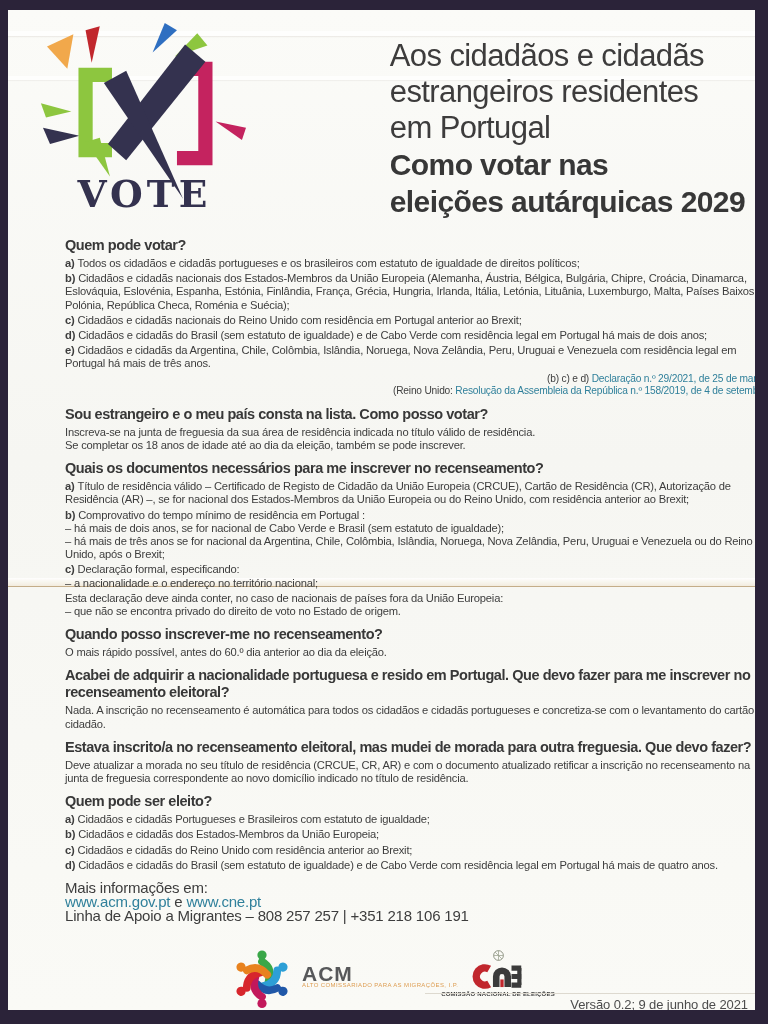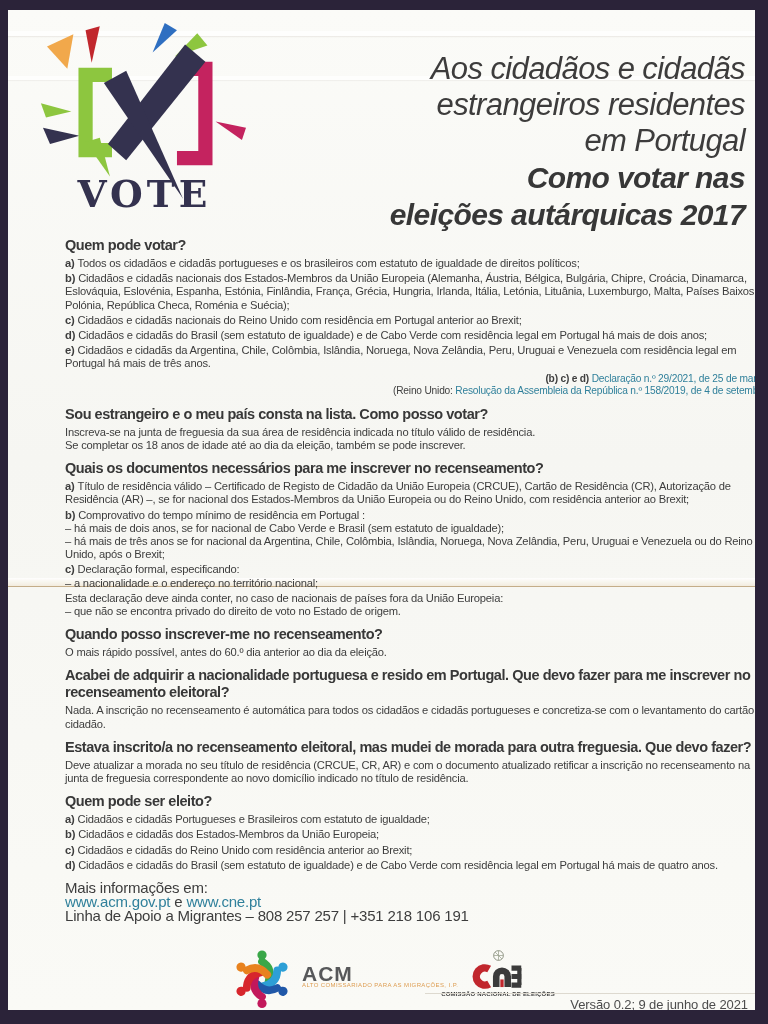--- a/index.html
+++ b/index.html
@@ -16,34 +16,34 @@
     overflow:hidden;
   }
   
   .crease{position:absolute;left:0;right:0;pointer-events:none;}
   .crease-a{top:21px;height:5px;background:#ffffff;opacity:.85;box-shadow:0 1px 1px rgba(120,110,90,.12);}
   .crease-b{top:66px;height:4px;background:#ffffff;opacity:.8;box-shadow:0 1px 1px rgba(120,110,90,.10);}
   .crease-c{top:568px;height:8px;background:linear-gradient(#ffffff,#f2ecdd);border-bottom:1px solid #bfa67e;opacity:.9;}
 
   
   .vote-logo{position:absolute;left:16px;top:6px;}
-  .headline{position:absolute;right:10px;top:41px;text-align:right;color:#3d3c3c;font-style:italic;}
+  .headline{position:absolute;right:10px;top:28px;color:#3d3c3c;}
   .headline .intro{font-size:31px;line-height:36px;font-weight:400;letter-spacing:-0.6px;}
   .headline .titleb{font-size:30px;line-height:37px;font-weight:700;letter-spacing:-0.6px;color:#373737;}
 
   
   .content{position:absolute;left:27px;top:219px;width:705px;color:#3d3d3d;
            font-size:11.2px;letter-spacing:-0.2px;line-height:13.2px;margin-left:30px;}
   .sec-title{font-size:14.5px;line-height:17px;font-weight:700;letter-spacing:-0.45px;
              color:#383838;margin:8px 0 3px 0;}
   .item{margin:2px 0;}
   .lbl{font-weight:700;margin-right:3px;}
   .subline{margin:0;}
   .refs{text-align:right;font-size:10.2px;line-height:12.6px;margin-top:2px;color:#3f3f3f;}
-  .ref-pre-bold{font-weight:700;}
+  .ref-pre-bold{font-weight:400;}
   a.tlink{color:#30809b;cursor:pointer;}
 
   
   .footer-info{margin-top:9px;font-size:15px;line-height:14.2px;}
   .acm-logo{position:absolute;left:220px;top:934px;display:flex;align-items:center;}
   .acm-text{margin-left:6px;}
   .acm-name{font-size:21px;font-weight:700;color:#57585a;letter-spacing:1px;line-height:15px;}
   .acm-sub{font-size:6px;color:#dd9c50;letter-spacing:.4px;margin-top:1px;}
   .cne-logo{position:absolute;left:428px;top:938px;width:124px;display:flex;flex-direction:column;align-items:center;}
   .cne-caption{font-size:6px;font-weight:700;color:#3c3c3c;letter-spacing:.2px;margin-top:1px;white-space:nowrap;}
@@ -74,21 +74,21 @@
       <polygon points="158,28 178,45 100,142 82,126" fill="#34324f"></polygon>
       <polygon points="78,66 100,54 156,180" fill="#34324f"></polygon>
       <text x="118" y="188" text-anchor="middle" fill="#34324f" font-family="DejaVu Serif, serif" font-weight="bold" font-size="37" letter-spacing="4">VOTE</text>
     </svg>
 
     <div class="headline">
       <div class="intro">Aos cidadãos e cidadãs</div>
       <div class="intro">estrangeiros residentes</div>
       <div class="intro">em Portugal</div>
       <div class="titleb">Como votar nas</div>
-      <div class="titleb">eleições autárquicas 2017</div>
+      <div class="titleb">eleições autárquicas 2029</div>
     </div>
 
     <div class="content">
 
       <section>
         <h2 class="sec-title">Quem pode votar?</h2>
         <p class="item"><span class="lbl">a)</span><span>Todos os cidadãos e cidadãs portugueses e os brasileiros com estatuto de igualdade de direitos políticos;</span></p>
         <p class="item"><span class="lbl">b)</span><span>Cidadãos e cidadãs nacionais dos Estados-Membros da União Europeia (Alemanha, Áustria, Bélgica, Bulgária, Chipre, Croácia, Dinamarca, Eslováquia, Eslovénia, Espanha, Estónia, Finlândia, França, Grécia, Hungria, Irlanda, Itália, Letónia, Lituânia, Luxemburgo, Malta, Países Baixos, Polónia, República Checa, Roménia e Suécia);</span></p>
         <p class="item"><span class="lbl">c)</span><span>Cidadãos e cidadãs nacionais do Reino Unido com residência em Portugal anterior ao Brexit;</span></p>
         <p class="item"><span class="lbl">d)</span><span>Cidadãos e cidadãs do Brasil (sem estatuto de igualdade) e de Cabo Verde com residência legal em Portugal há mais de dois anos;</span></p>

